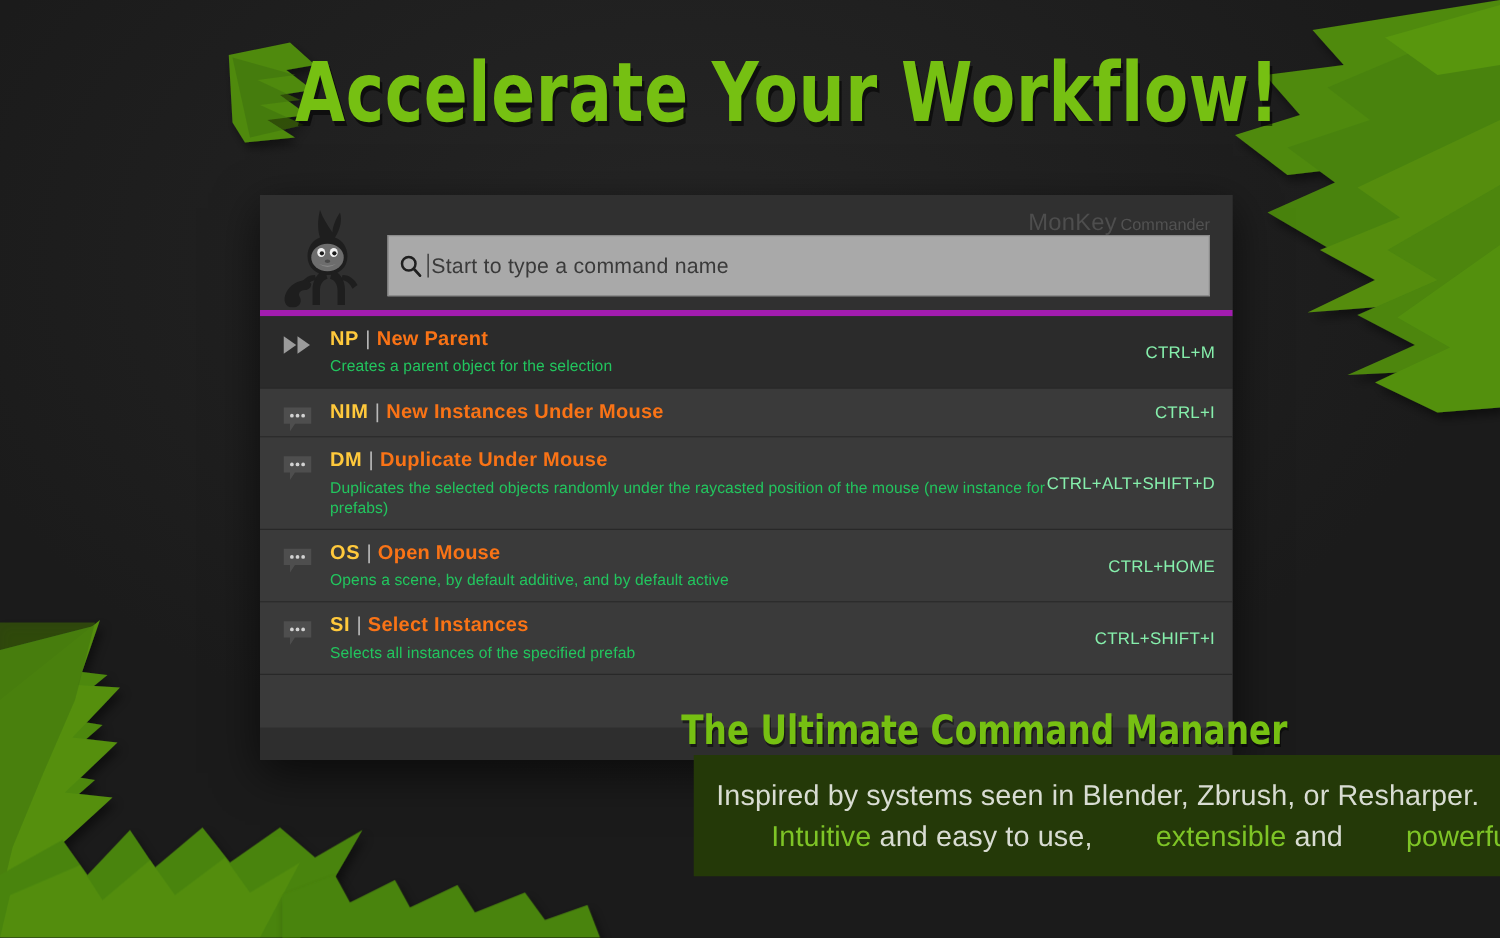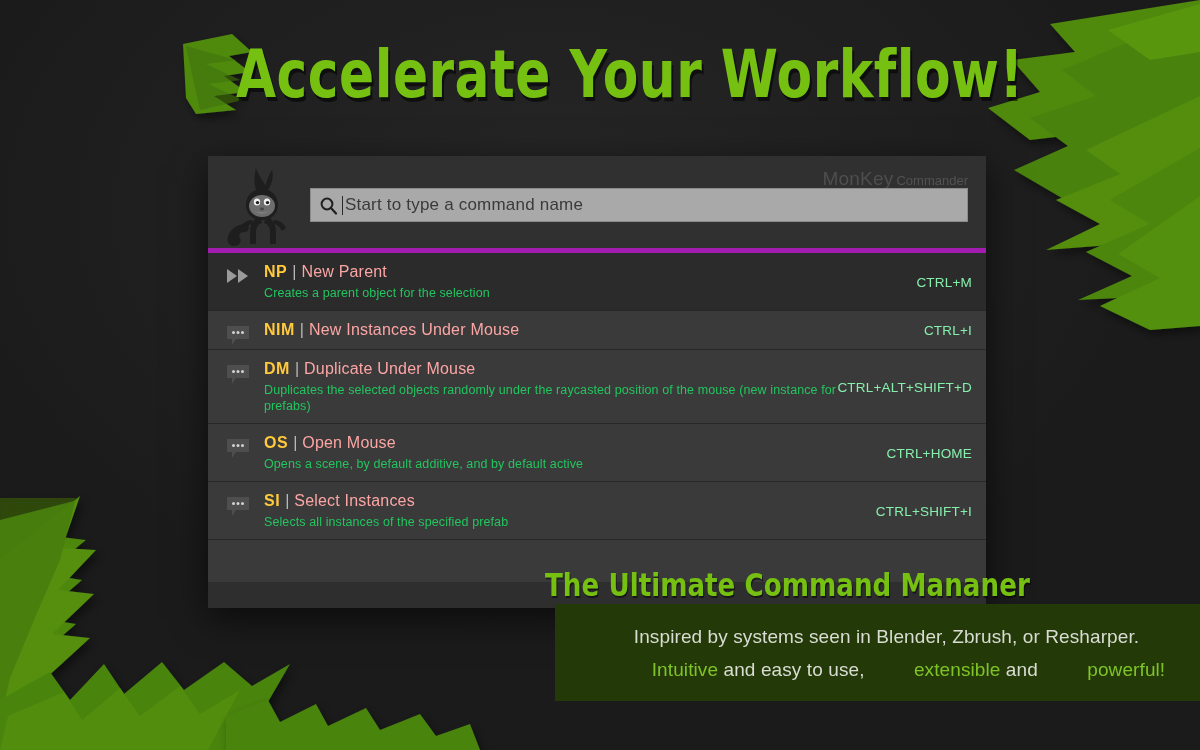--- a/index.html
+++ b/index.html
@@ -88,21 +88,21 @@
     top: 6px;
     width: 92px;
     height: 84px;
   }
 
   .searchbar {
     position: absolute;
     left: 102px;
     top: 32px;
     width: 658px;
-    height: 34px;
+    height: 49px;
     background: #a9a9a9;
     border: 1px solid #8b8b8b;
     box-sizing: border-box;
     display: flex;
     align-items: center;
     padding-left: 8px;
     cursor: text;
   }
   .search-icon { flex: 0 0 auto; margin-right: 4px; display:flex; }
   .caret {
@@ -139,21 +139,21 @@
     height: 22px;
   }
 
   .cmd-title {
     font-size: 16px;
     white-space: nowrap;
     line-height: 20px;
   }
   .cmd-abbr { color: #ffc93c; font-weight: bold; letter-spacing: 0.5px; }
   .cmd-sep  { color: #b9b9b9; margin: 0 5px; }
-  .cmd-name { color: #fca5a5; font-weight: normal; letter-spacing: 0.2px; }
+  .cmd-name { color: #f97316; font-weight: bold; letter-spacing: 0.2px; }
 
   .cmd-desc {
     margin-top: 3px;
     font-size: 12.5px;
     color: #22c55e;
     line-height: 16px;
     letter-spacing: 0.1px;
   }
 
   .cmd-shortcut {
@@ -189,26 +189,25 @@
     position: absolute;
     left: 555px;
     top: 604px;
     width: 645px;
     height: 97px;
     background: #243908;
     padding: 16px 0 0 18px;
     box-sizing: border-box;
   }
   .caption-line {
-    font-size: 19px;
+    font-size: 23px;
     color: #d8dcd2;
     line-height: 33px;
     white-space: nowrap;
     letter-spacing: 0.1px;
-    text-align: center;
   }
   .hl { color: #7ec426; margin-left: 44px; }
 </style>
 </head>
 <body>
 
 <div id="stage">
 
   <div class="leaf-layer">
     <svg width="1200" height="750" viewBox="0 0 1200 750">

